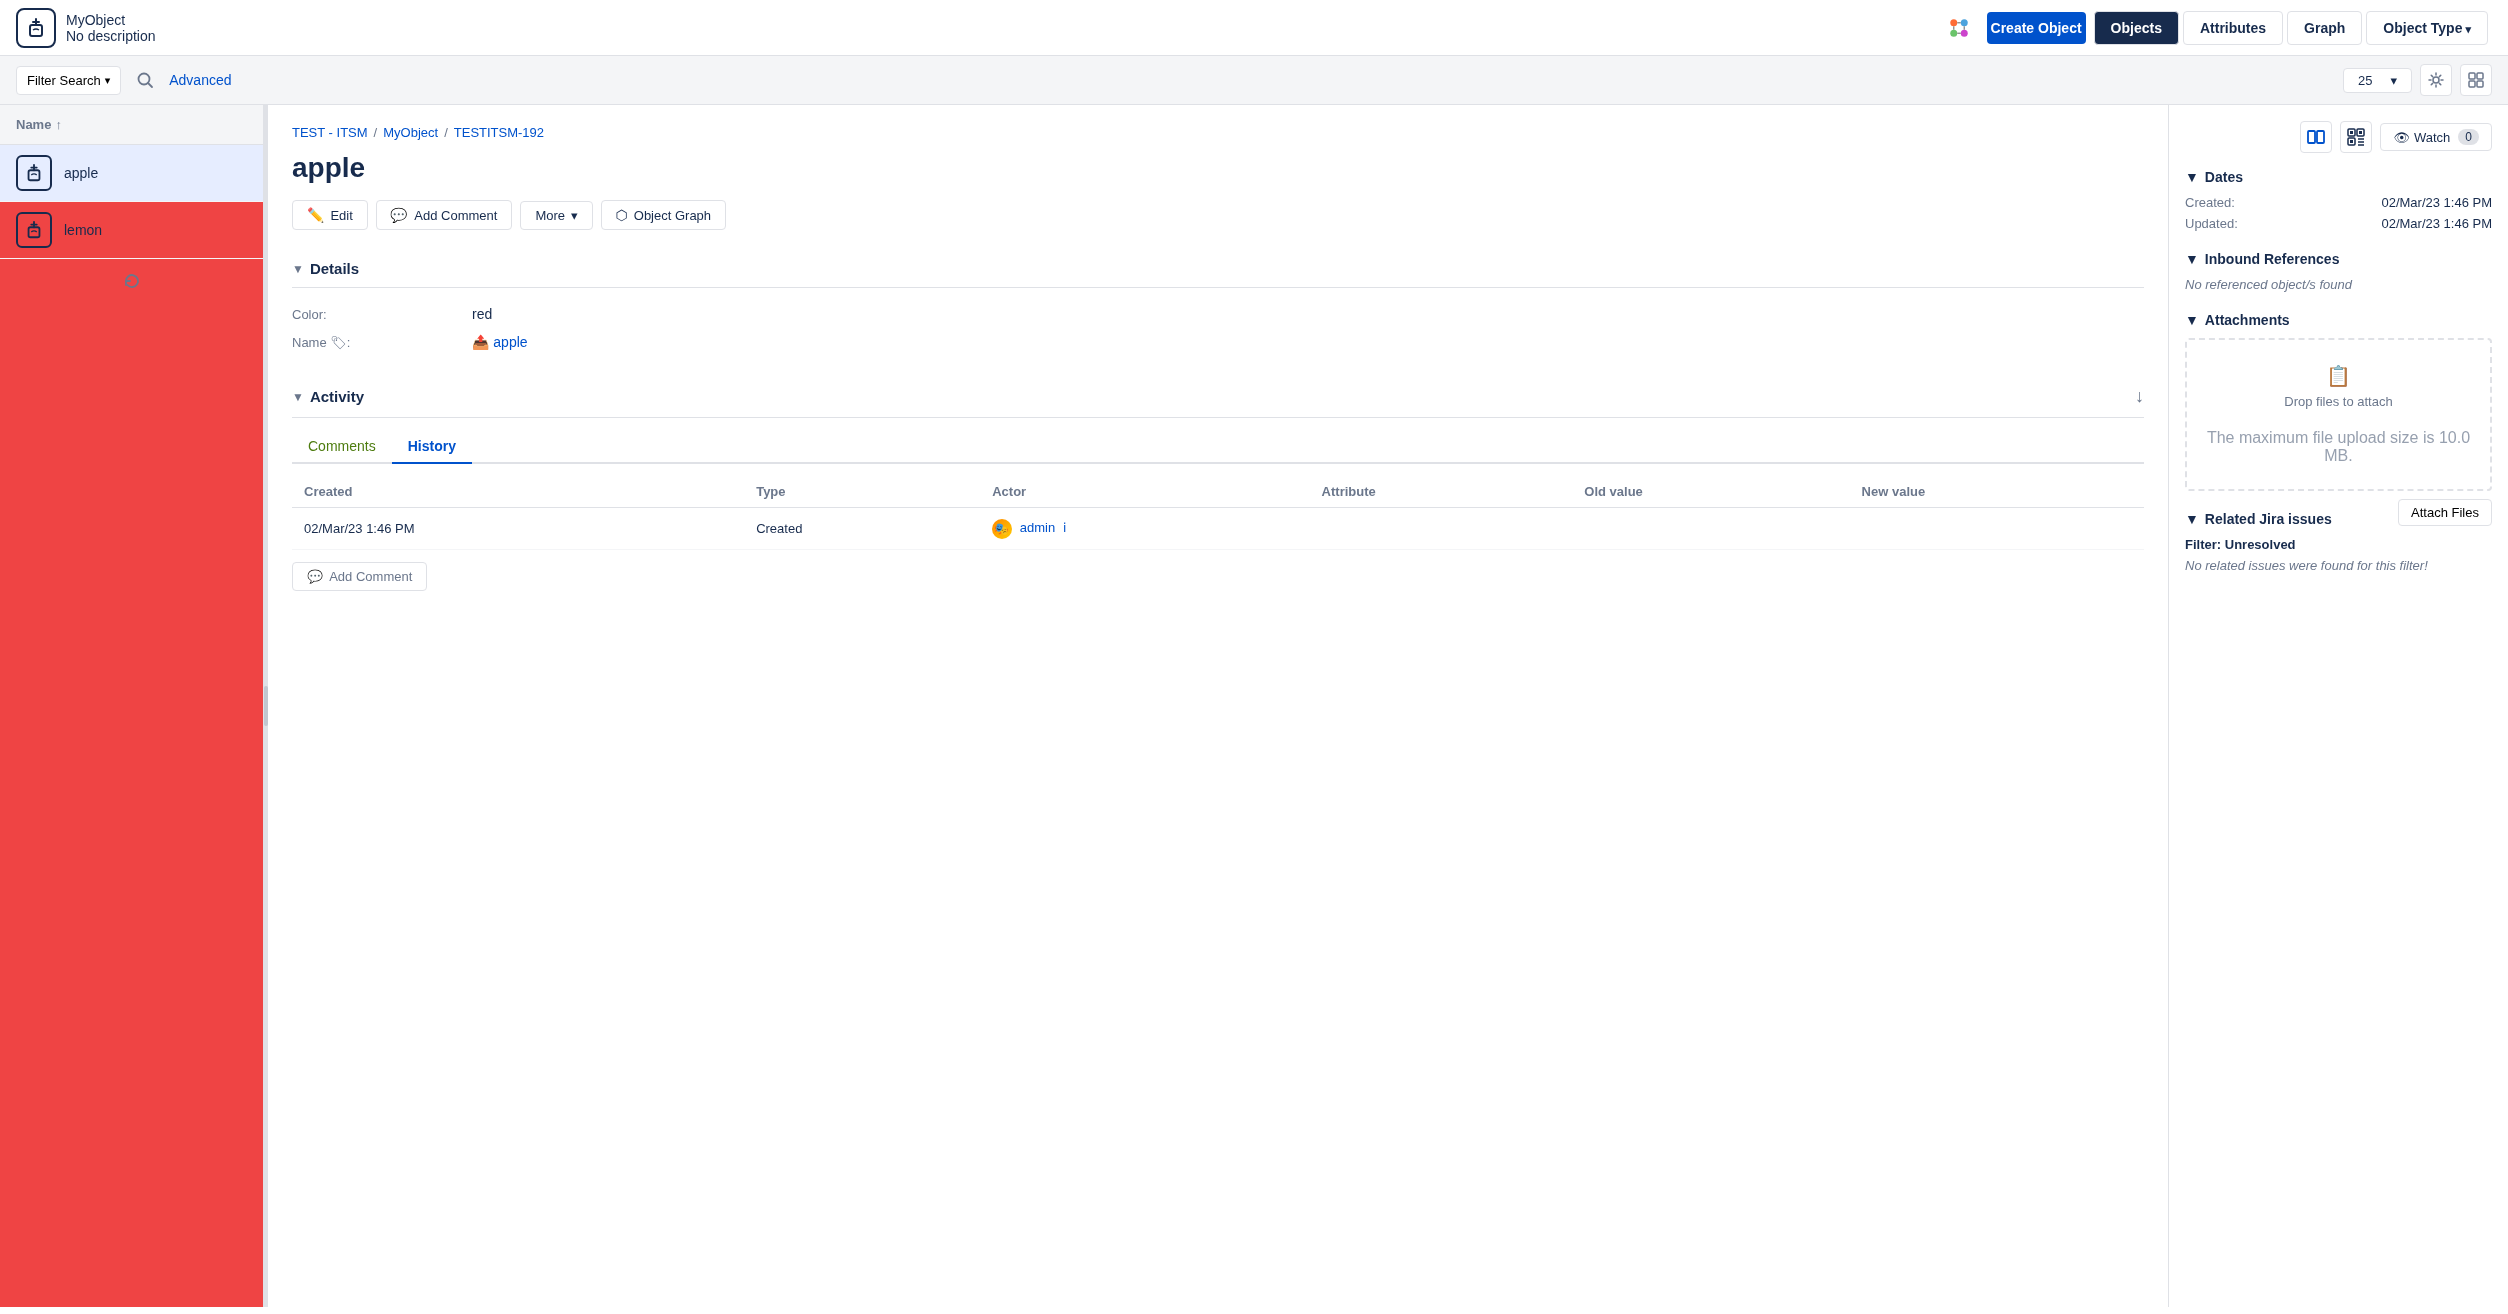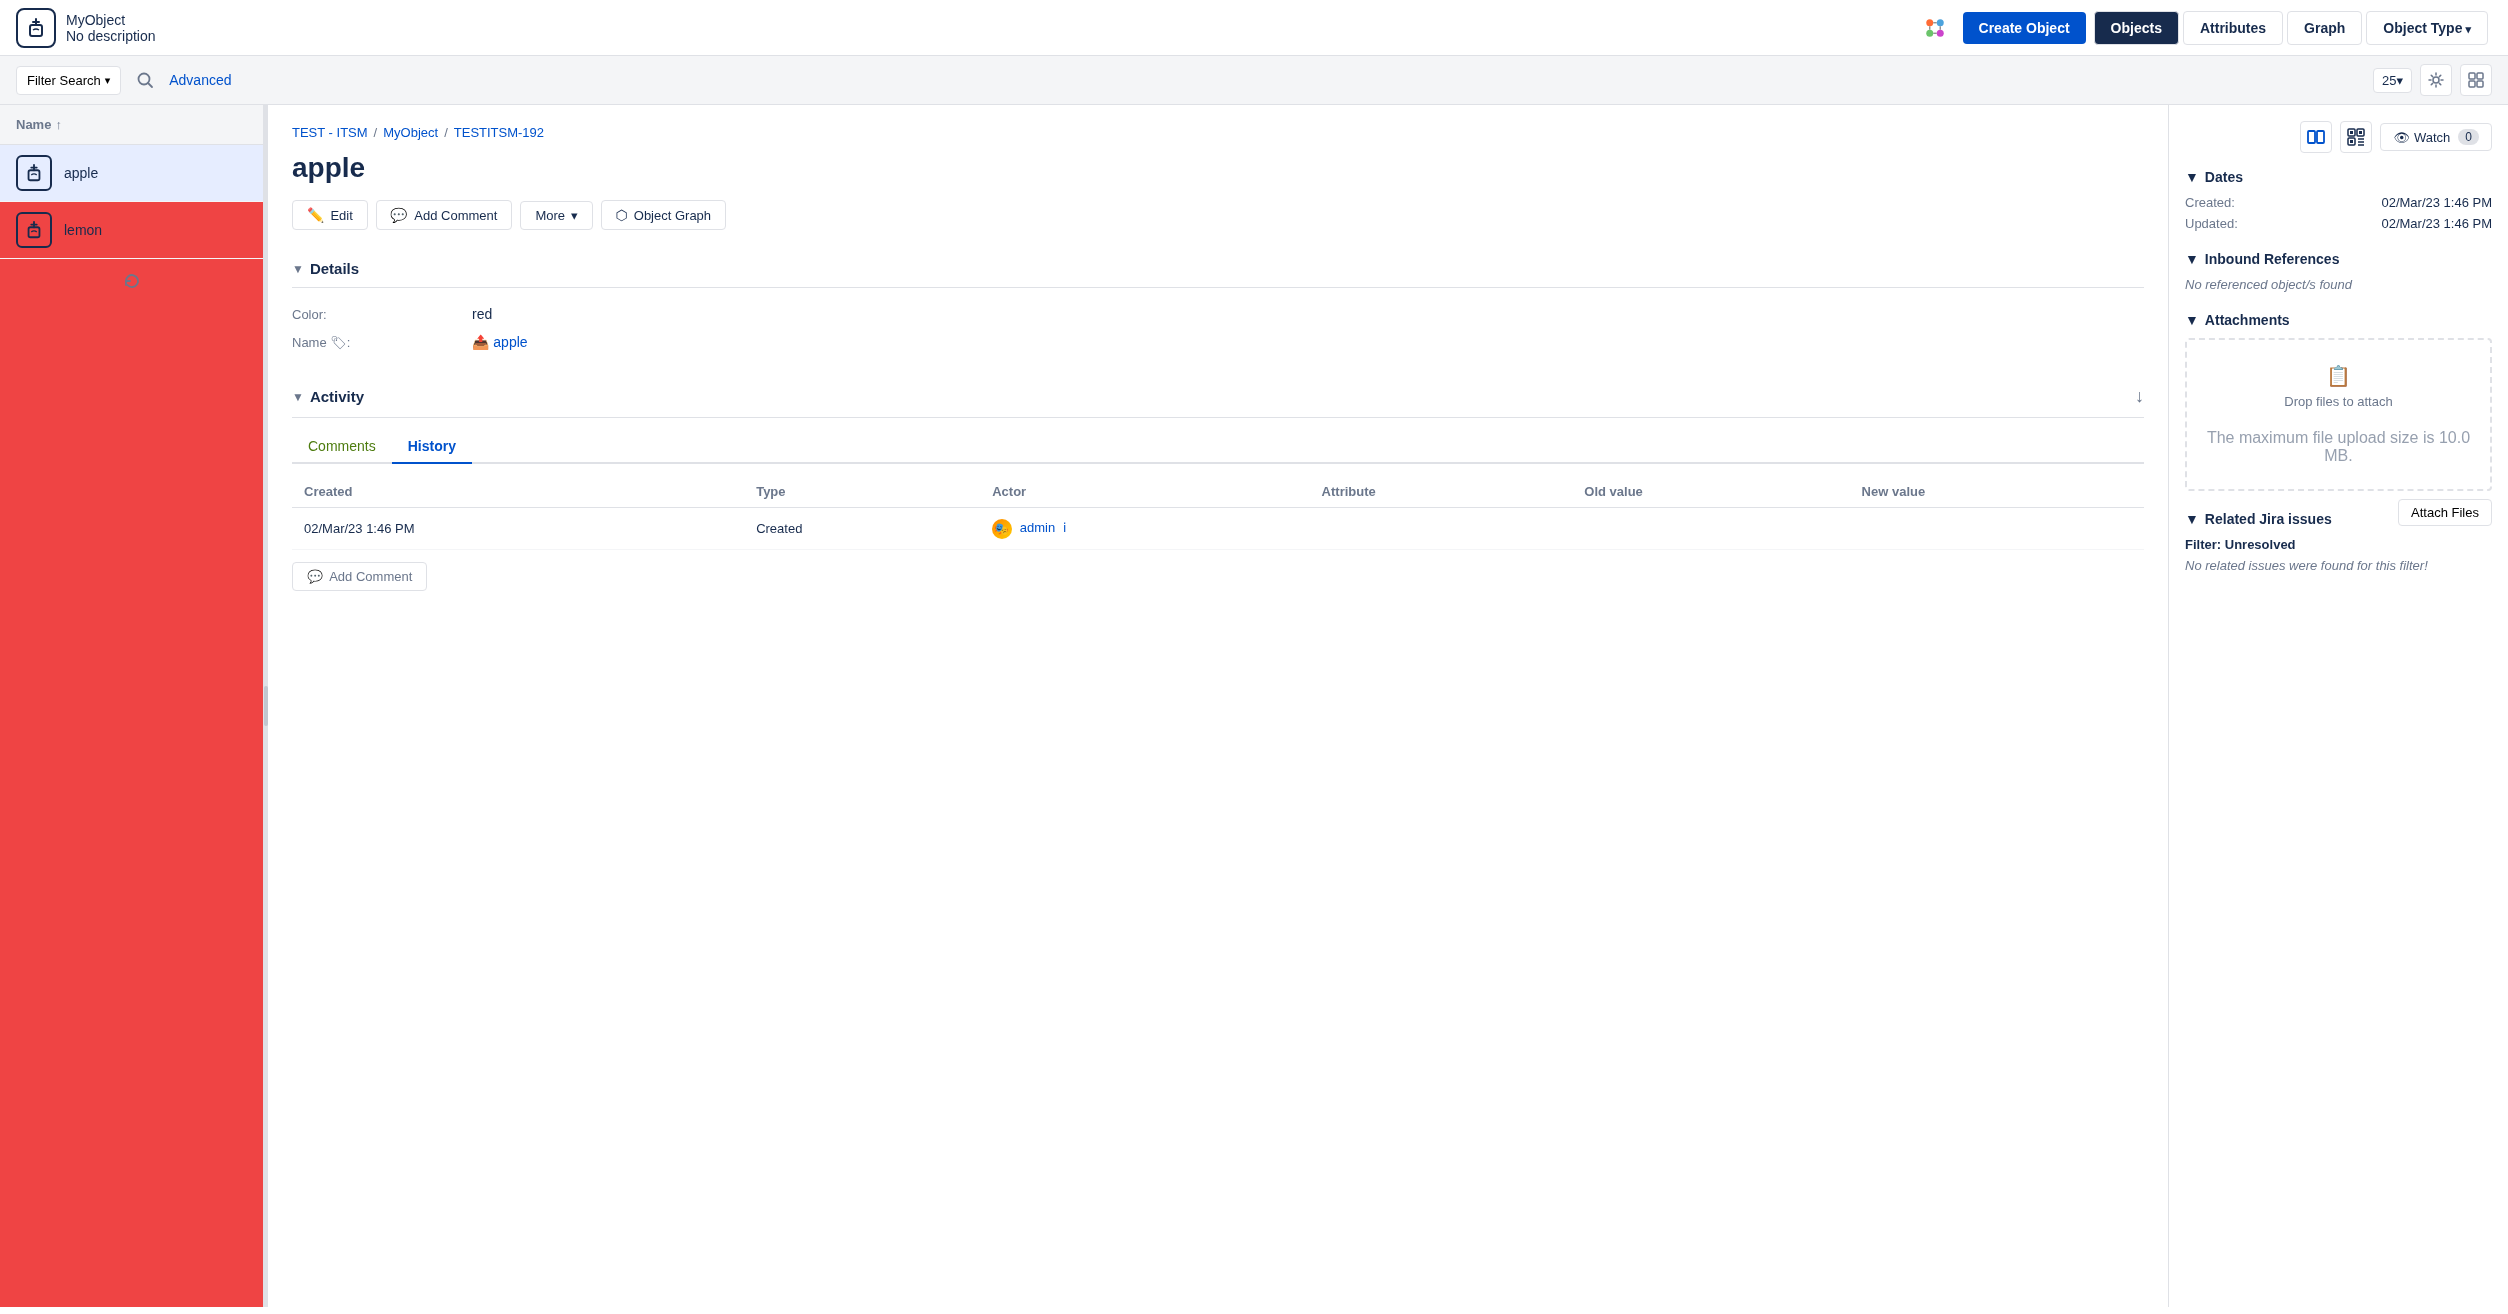--- a/index.html
+++ b/index.html
@@ -15,21 +15,21 @@
       width: 40px; height: 40px; border: 2.5px solid #172b4d; border-radius: 8px;
       display: flex; align-items: center; justify-content: center; font-size: 18px;
     }
     .nav-icon-btn {
       width: 40px; height: 40px; display: flex; align-items: center; justify-content: center;
       margin-right: 8px; cursor: pointer;
     }
     .nav-icon-btn svg { width: 28px; height: 28px; }
     .btn-create {
       background: #0052cc; color: #fff; border: none; border-radius: 4px;
-      padding: 8px 16px; font-size: 14px; font-weight: 600; cursor: pointer; margin-right: 8px;
+      padding: 8px 4px; font-size: 14px; font-weight: 600; cursor: pointer; margin-right: 8px;
     }
     .btn-nav {
       background: #fff; color: #172b4d; border: 1px solid #dfe1e6; border-radius: 4px;
       padding: 8px 16px; font-size: 14px; font-weight: 600; cursor: pointer; margin-right: 4px;
     }
     .btn-nav.active { background: #172b4d; color: #fff; }
     .btn-nav.with-arrow::after { content: ' ▾'; font-size: 11px; }
 
     
     .filter-bar {
@@ -42,21 +42,21 @@
       font-size: 13px; font-weight: 500; text-align: right;
     }
     .filter-search-btn::after { content: ' ▾'; font-size: 11px; }
     .search-icon-btn {
       width: 32px; height: 32px; display: flex; align-items: center; justify-content: center;
       cursor: pointer; color: #6b778c;
     }
     .advanced-link { color: #0052cc; cursor: pointer; font-size: 14px; }
     .filter-right { margin-left: auto; display: flex; align-items: center; gap: 8px; }
     .per-page-select {
-      display: flex; align-items: center; gap: 0; padding: 4px 8px;
+      display: flex; align-items: center; gap: 18px; padding: 4px 14px;
       border: 1px solid #dfe1e6; border-radius: 4px; background: #fff; cursor: pointer;
       font-size: 13px;
     }
     .icon-btn-sm {
       width: 32px; height: 32px; display: flex; align-items: center; justify-content: center;
       border: 1px solid #dfe1e6; border-radius: 4px; background: #fff; cursor: pointer; color: #6b778c;
     }
 
     
     .main-layout { display: flex; height: calc(100vh - 112px); overflow: hidden; }

